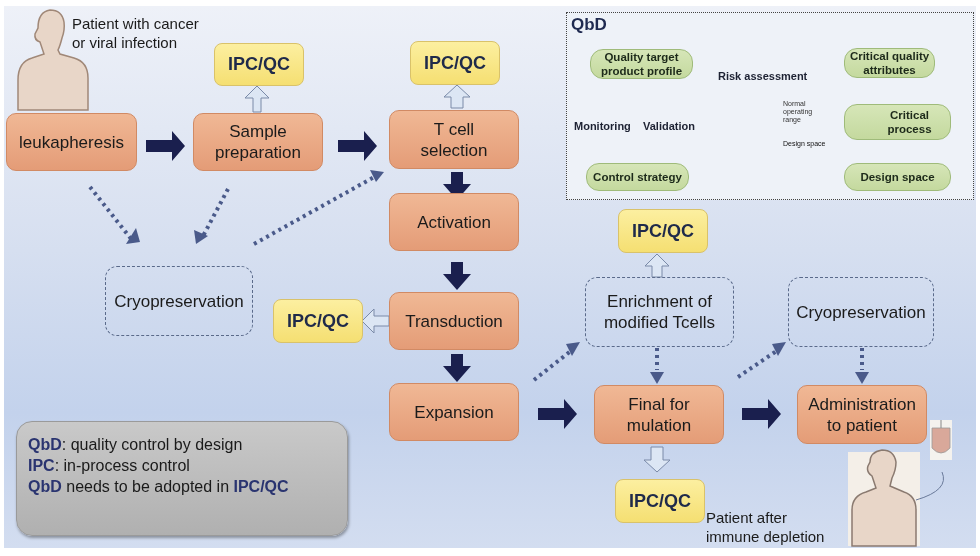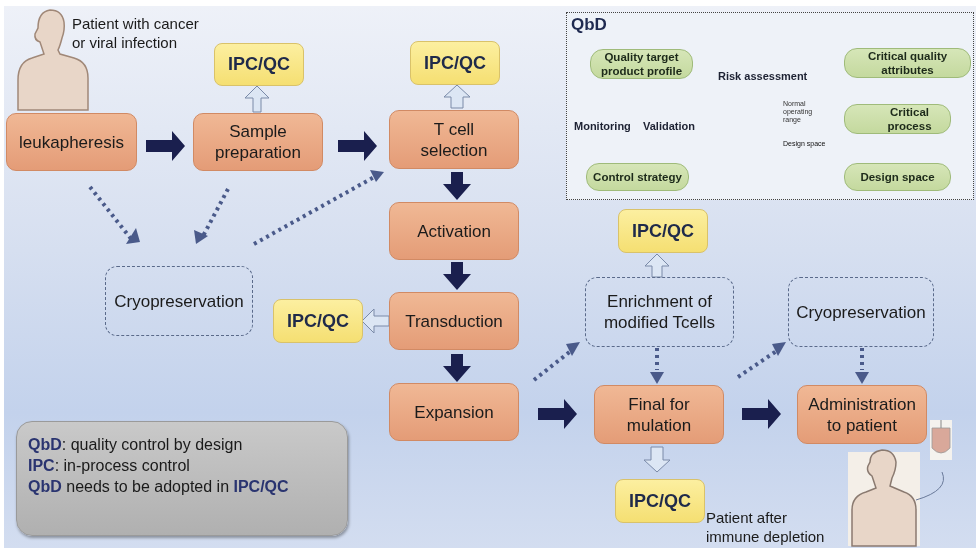--- a/index.html
+++ b/index.html
@@ -120,21 +120,21 @@
       <div>Sample</div>
       <div>preparation</div>
     </div>
 </div>
 <div class="box step" style="left:389px;top:110px;width:130px;height:59px;">
   <div>
       <div>T cell</div>
       <div>selection</div>
     </div>
 </div>
-<div class="box step" style="left:389px;top:202px;width:130px;height:58px;">
+<div class="box step" style="left:389px;top:193px;width:130px;height:58px;">
   <span>Activation</span>
 </div>
 <div class="box step" style="left:389px;top:292px;width:130px;height:58px;">
   <span>Transduction</span>
 </div>
 <div class="box step" style="left:389px;top:383px;width:130px;height:58px;">
   <span>Expansion</span>
 </div>
 <div class="box step" style="left:594px;top:385px;width:130px;height:59px;">
   <div>
@@ -180,27 +180,27 @@
 
 <div id="qbd-panel">
   <div style="position:absolute;left:4px;top:2px;font-size:17px;font-weight:900;color:#1f2a50;">QbD</div>
 </div>
 <div class="box green" style="left:590px;top:49px;width:103px;height:30px;">
   <div>
       <div>Quality target</div>
       <div>product profile</div>
     </div>
 </div>
-<div class="box green" style="left:844px;top:48px;width:127px;height:30px;">
+<div class="box green" style="left:844px;top:48px;width:91px;height:30px;">
   <div>
       <div>Critical quality</div>
       <div>attributes</div>
     </div>
 </div>
-<div class="box green" style="left:844px;top:104px;width:107px;height:30px;padding-left:24px;">
+<div class="box green" style="left:844px;top:104px;width:107px;height:36px;padding-left:24px;">
   <span>Critical process</span>
 </div>
 <div class="box green" style="left:844px;top:163px;width:107px;height:28px;">
   <span>Design space</span>
 </div>
 <div class="box green" style="left:586px;top:163px;width:103px;height:28px;">
   <span>Control strategy</span>
 </div>
 <div class="lbl" style="left:718px;top:70px;">Risk assessment</div>
 <div class="lbl" style="left:574px;top:120px;">Monitoring</div>

